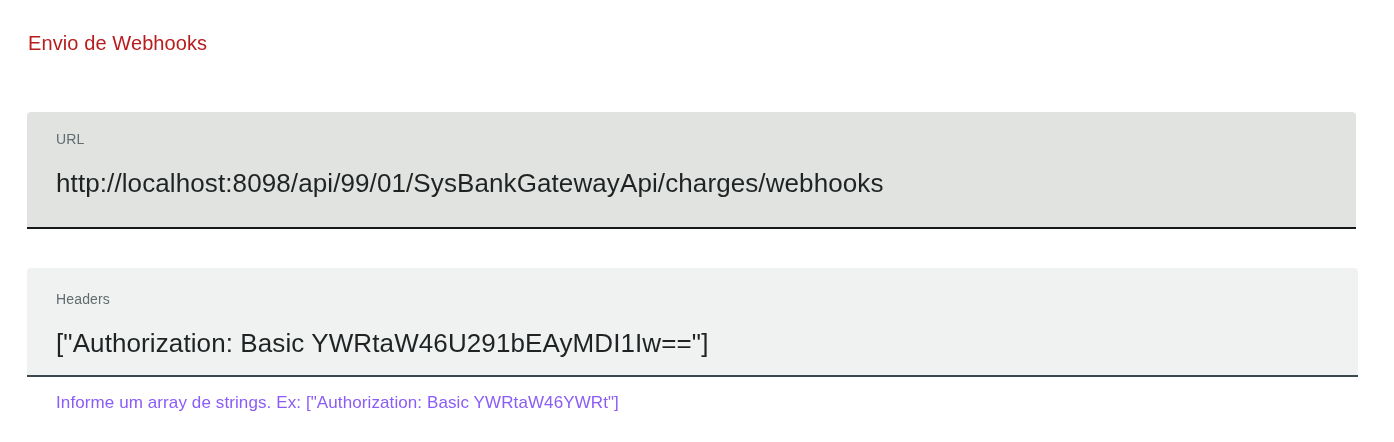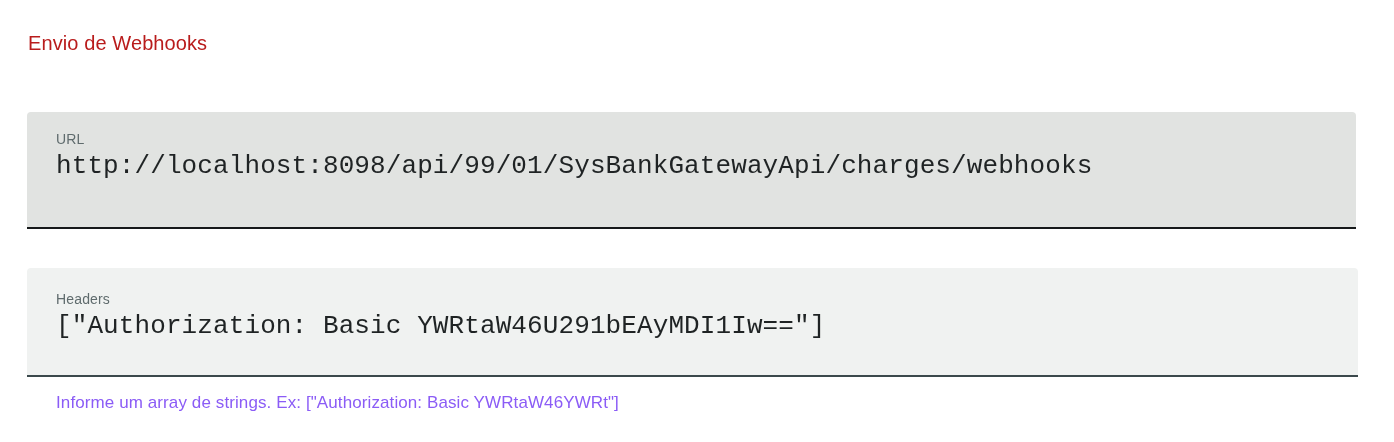--- a/index.html
+++ b/index.html
@@ -52,28 +52,27 @@
     padding: 18px 16px 0 29px;
   }
   .field-label {
     font-size: 14px;
     line-height: 19px;
     color: #5f6b6d;
     letter-spacing: 0.15px;
     white-space: nowrap;
   }
   .field-value {
-    margin-top: 0;
+    margin-top: 17px;
     font-size: 26px;
     line-height: 34px;
     color: #1f2324;
     letter-spacing: 0.1px;
     white-space: nowrap;
     overflow: hidden;
-    font-family: Liberation Mono, monospace;
   }
   .field-underline {
     position: absolute;
     left: 0;
     right: 0;
     bottom: 0;
     height: 2px;
   }
 
   

